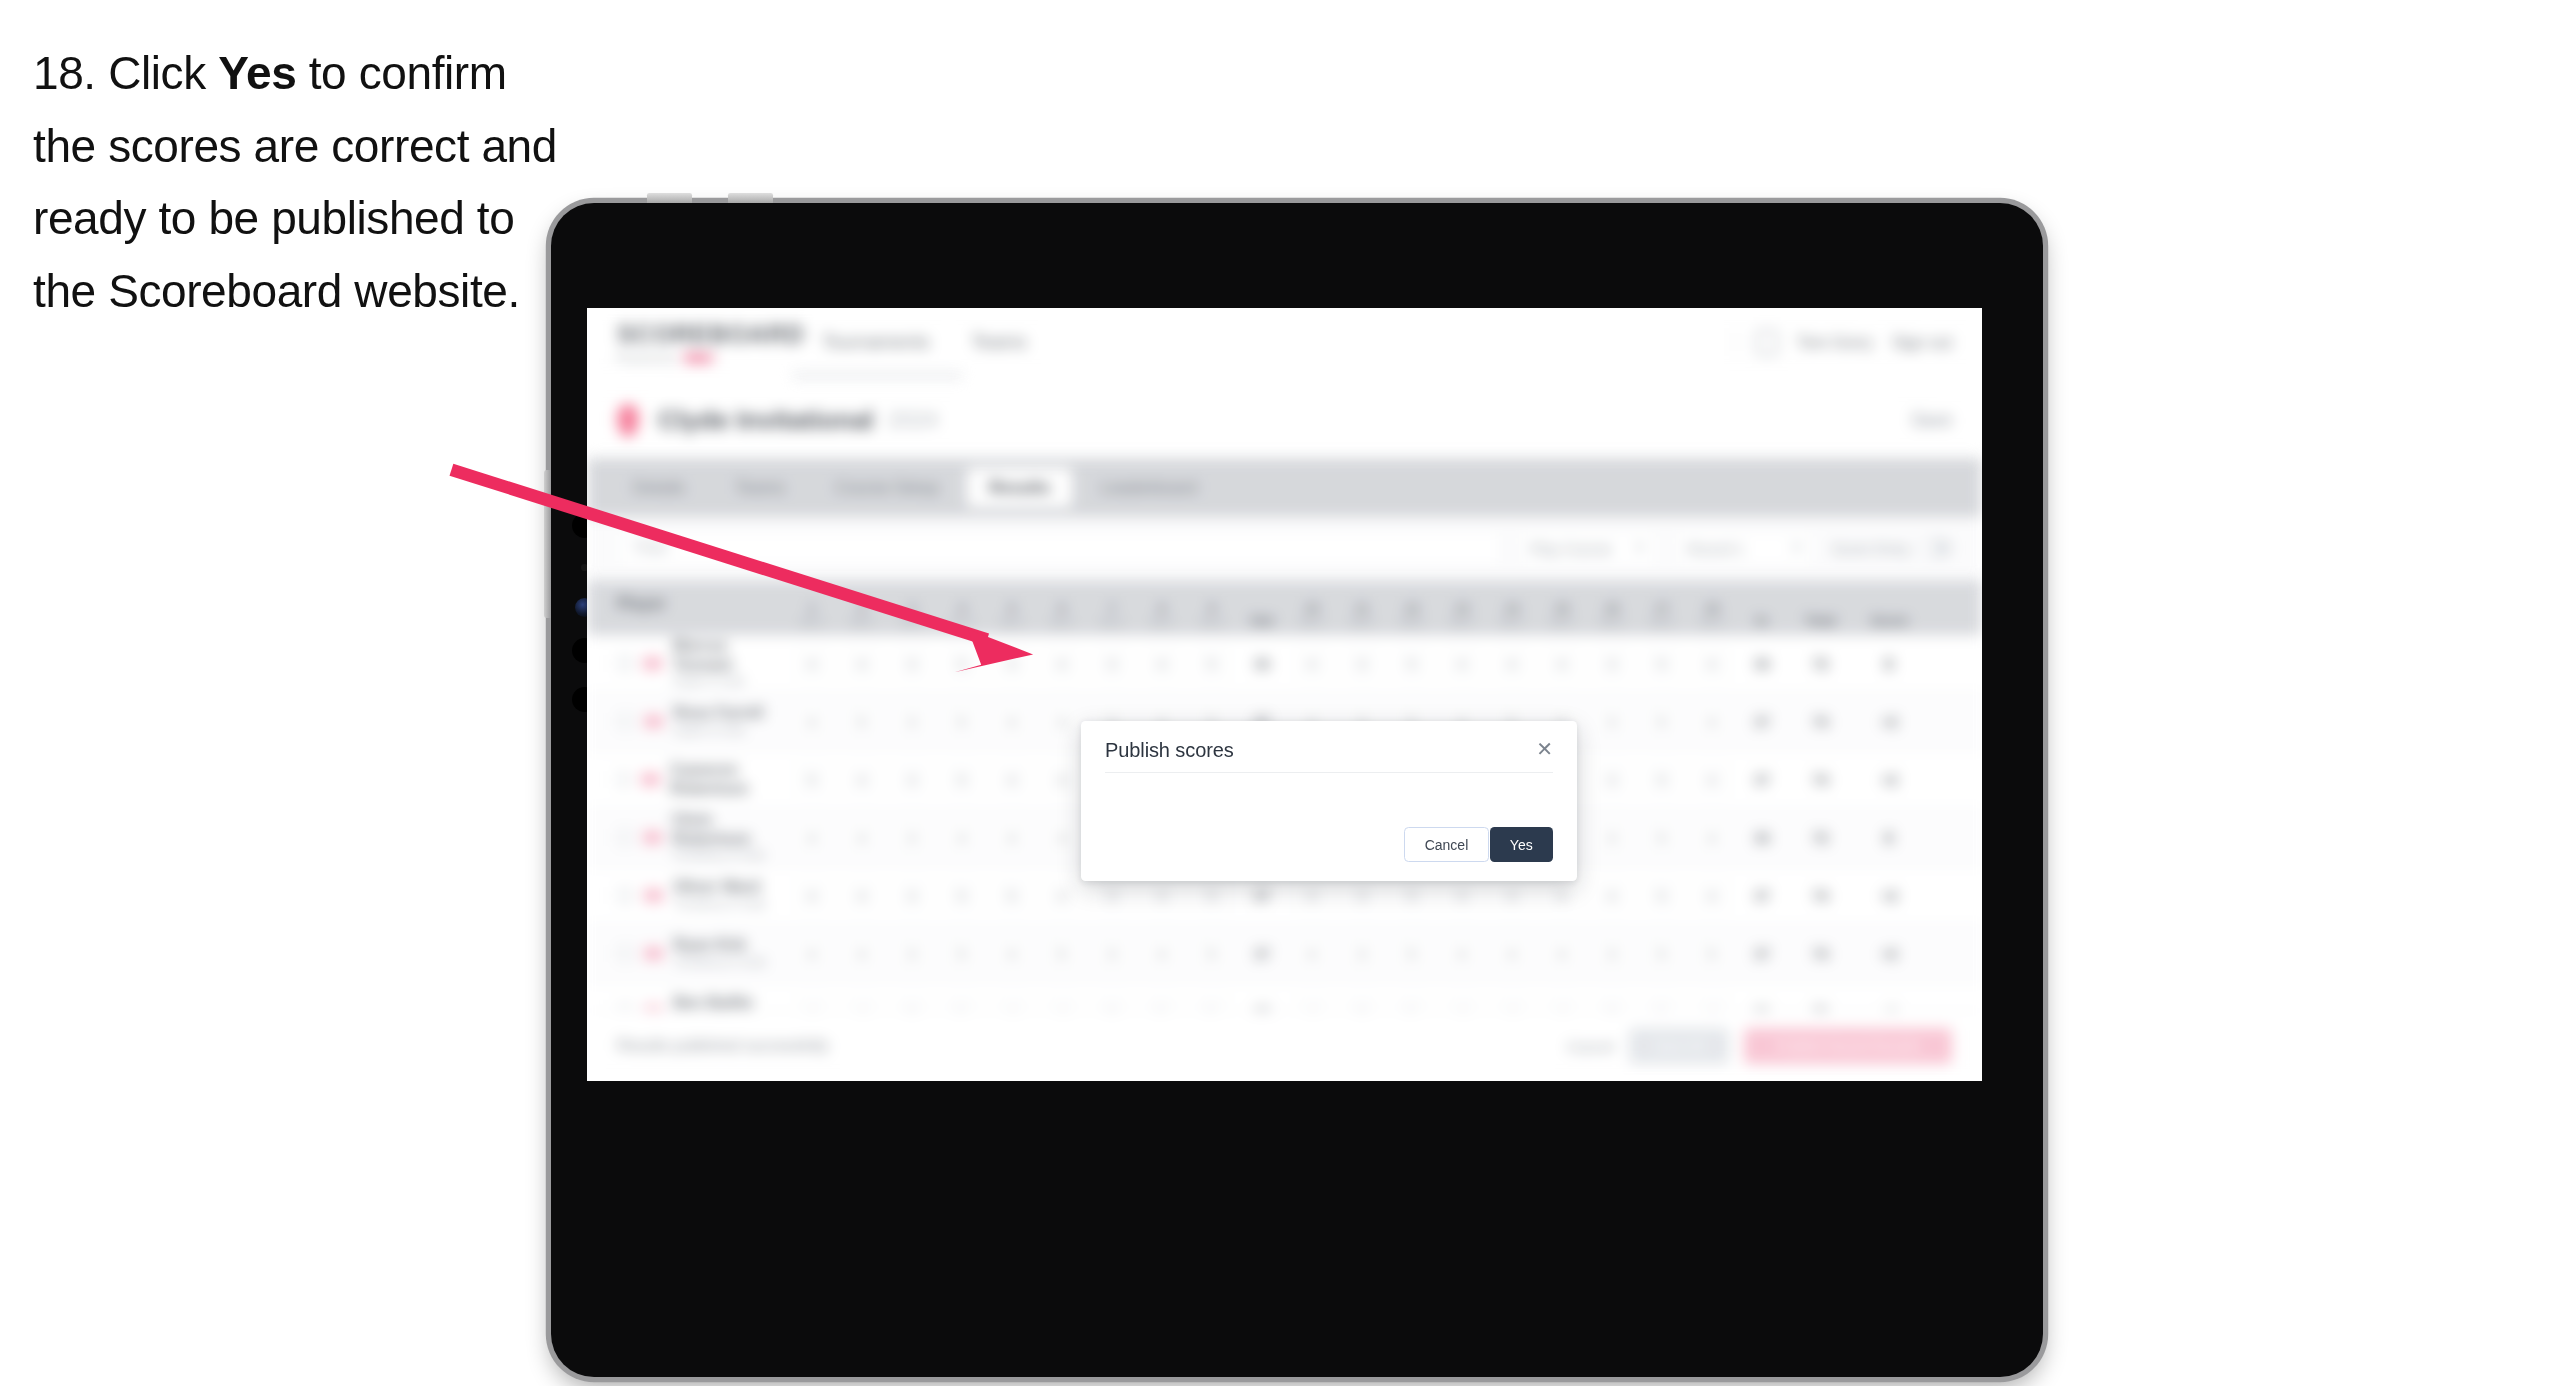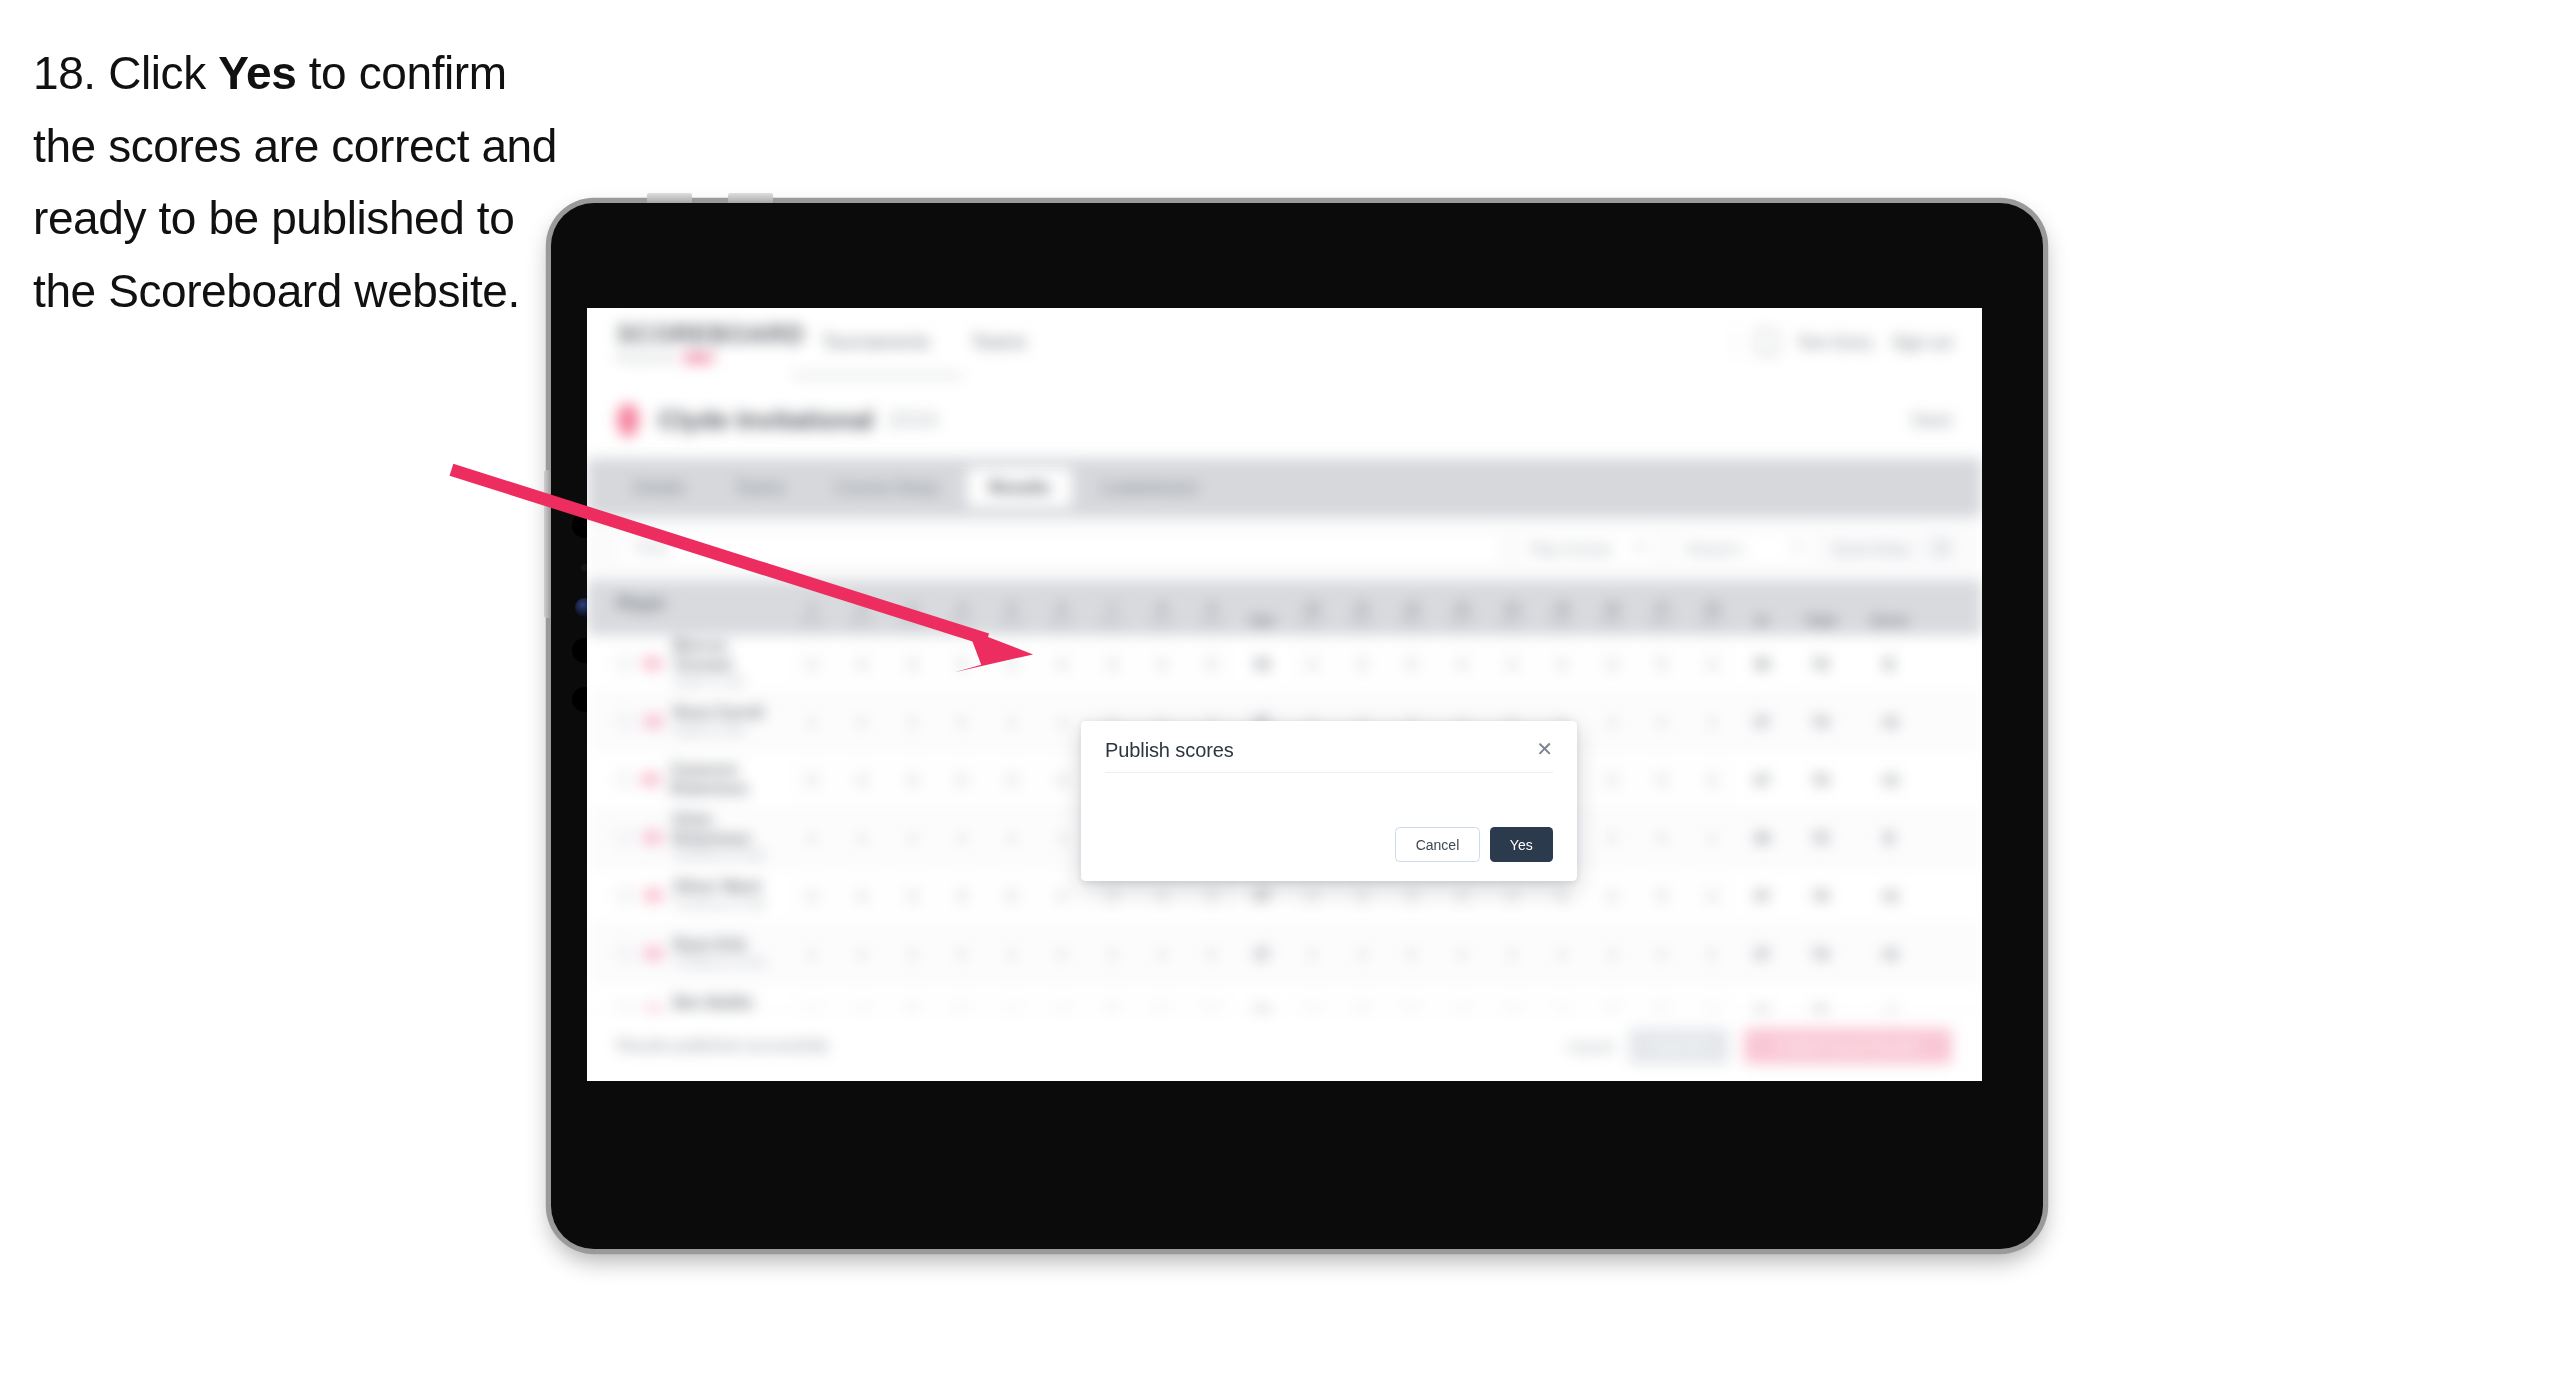--- a/index.html
+++ b/index.html
@@ -20,21 +20,21 @@
     line-height: 1.58;
     color: #111111;
     letter-spacing: -0.4px;
   }
   #caption .b { font-weight: 700; }
 
   
   #tablet {
     position: absolute;
     left: 551px; top: 203px;
-    width: 1492px; height: 1046px;
+    width: 1492px; height: 1174px;
     background: #0b0b0c;
     border-radius: 43px;
     box-shadow: 0 0 0 5.2px #9a9a9c, 0 10.4px 25px rgba(0,0,0,0.33);
   }
   
   .vol-bump {
     position: absolute; top: -9.6px; height: 9.6px; width: 45px;
     background: linear-gradient(#dedede, #a8a8a8);
     border-radius: 2.2px 2.2px 0 0;
   }
@@ -187,21 +187,21 @@
     box-shadow: 0 7.4px 24px rgba(20,25,40,0.18), 0 1.5px 6px rgba(20,25,40,0.10);
     padding: 0 24px;
   }
   #modal .m-head {
     display:flex; align-items:flex-start; justify-content:space-between;
     padding-top: 18px; padding-bottom: 10.4px; border-bottom:0.7px solid #eceef0;
   }
   #modal .m-title { font-size: 20px; color:#2d3540; letter-spacing:-0.1px; }
   #modal .m-close { font-size: 20px; color:#7b838d; line-height:1; cursor:pointer; }
   #modal .m-body { padding-top: 16.3px; font-size: 14px; color:#69717c; }
-  #modal .m-foot { position:absolute; right: 24px; bottom: 19.3px; display:flex; gap: 10px; }
+  #modal .m-foot { position:absolute; right: 24px; bottom: 19.3px; display:flex; gap: 1px; }
   .btn {
     font-family: "Liberation Sans", sans-serif;
     font-size: 14px; border-radius: 4.5px; padding: 8.2px 19.3px; cursor:pointer;
     border: 0.7px solid transparent;
   }
   .btn-cancel { background:#ffffff; color:#3f4753; border:0.7px solid #cdd9ef; }
   .btn-yes { background:#2c3a4e; color:#ffffff; }
 
   
   #arrow { position:absolute; left:0; top:0; width:2576px; height:1386px; pointer-events:none; }

